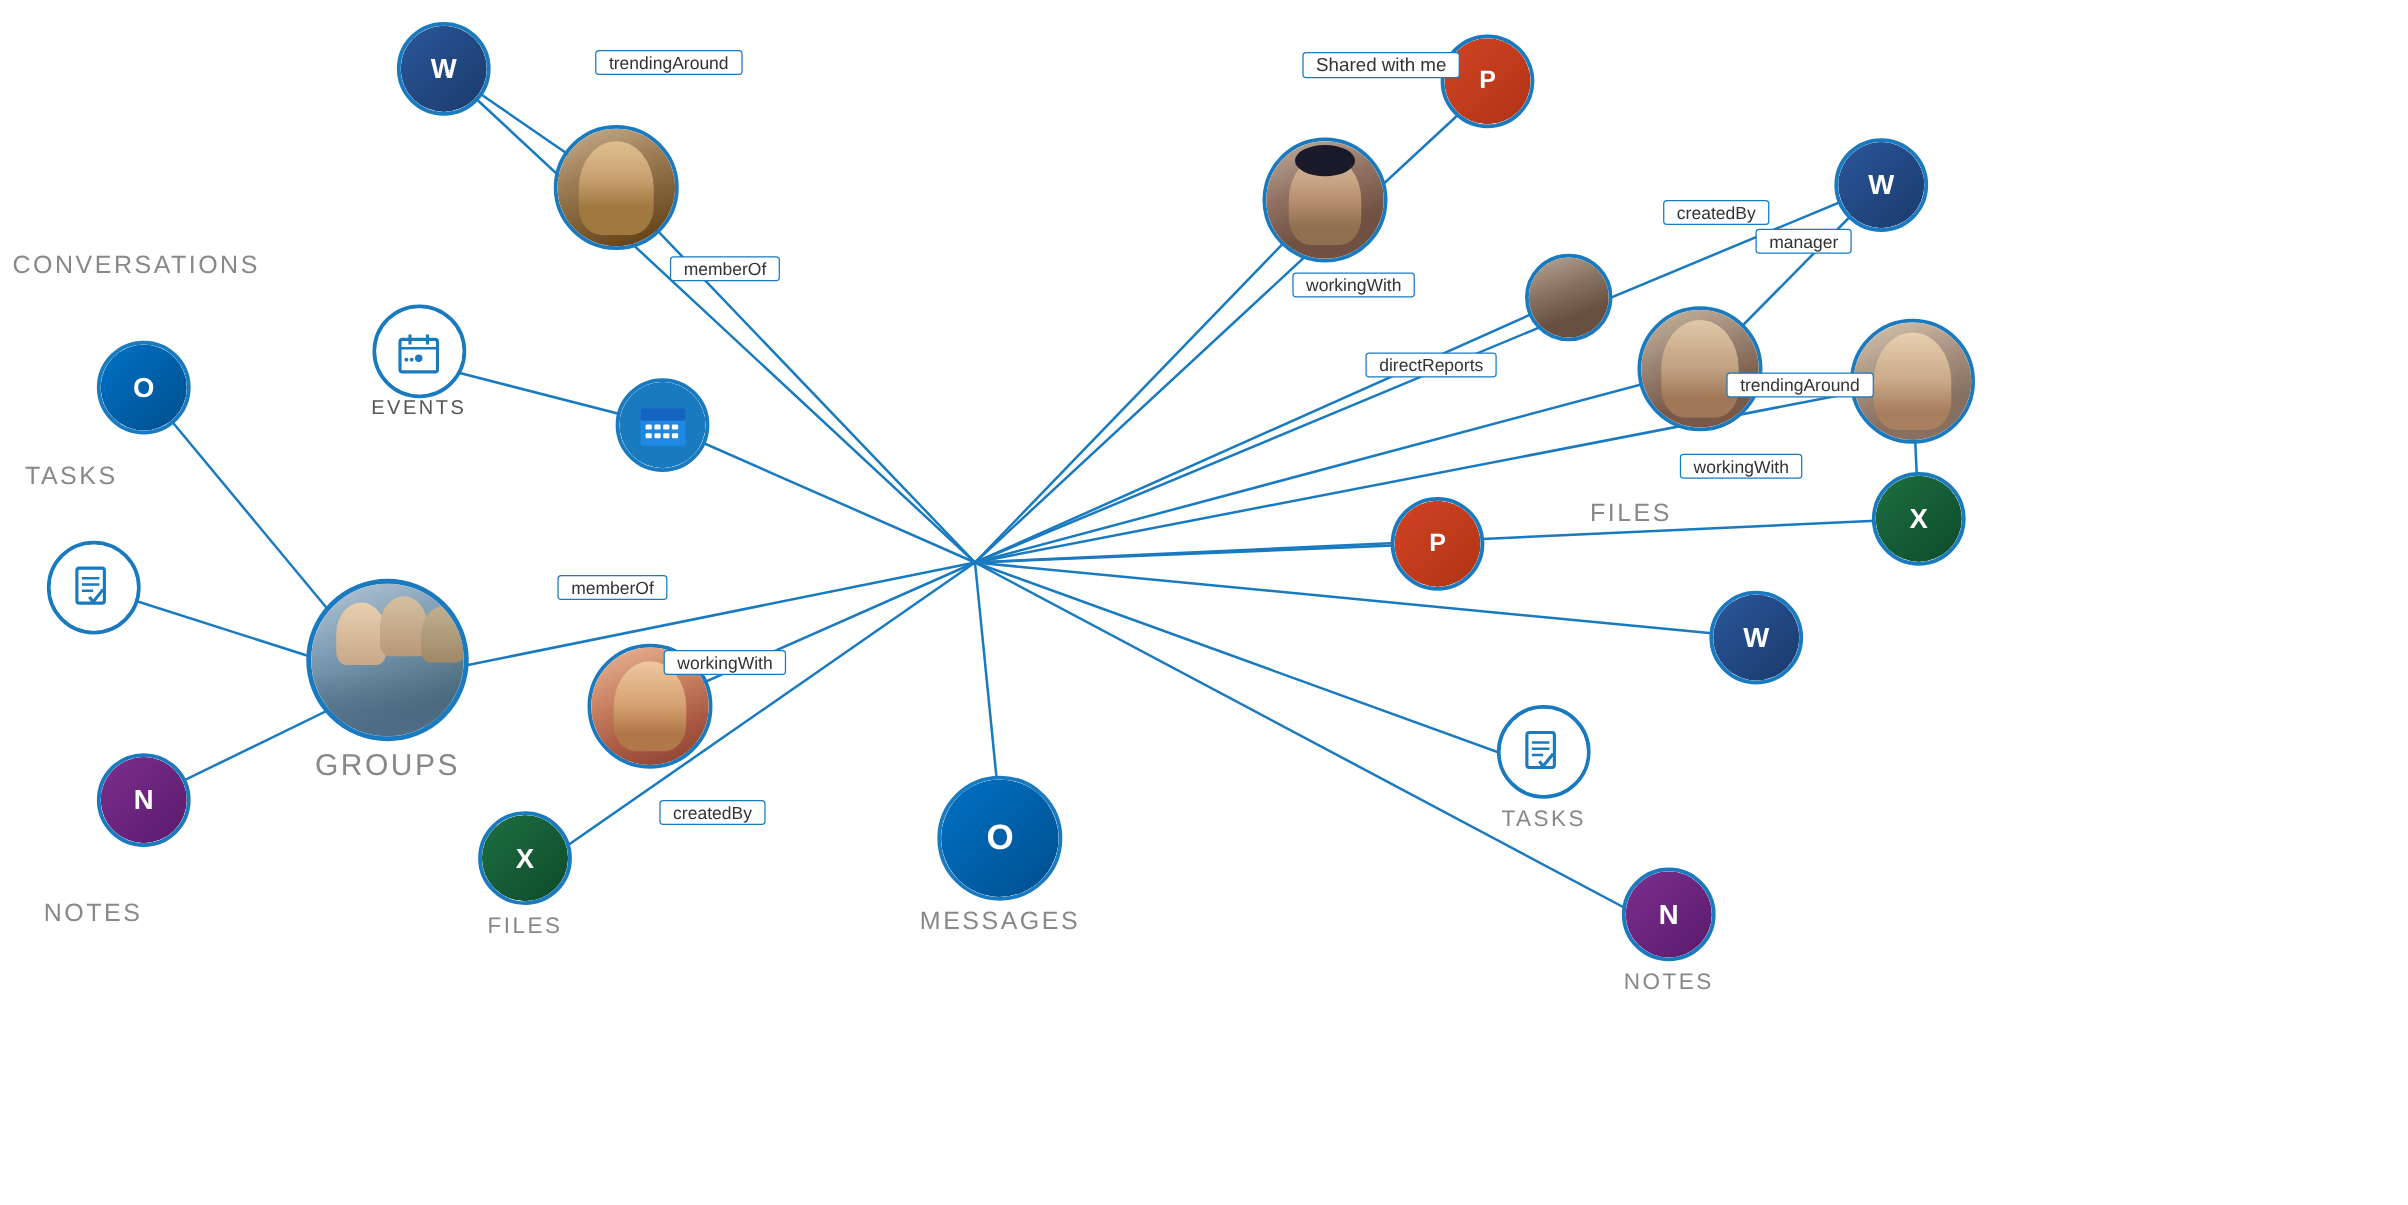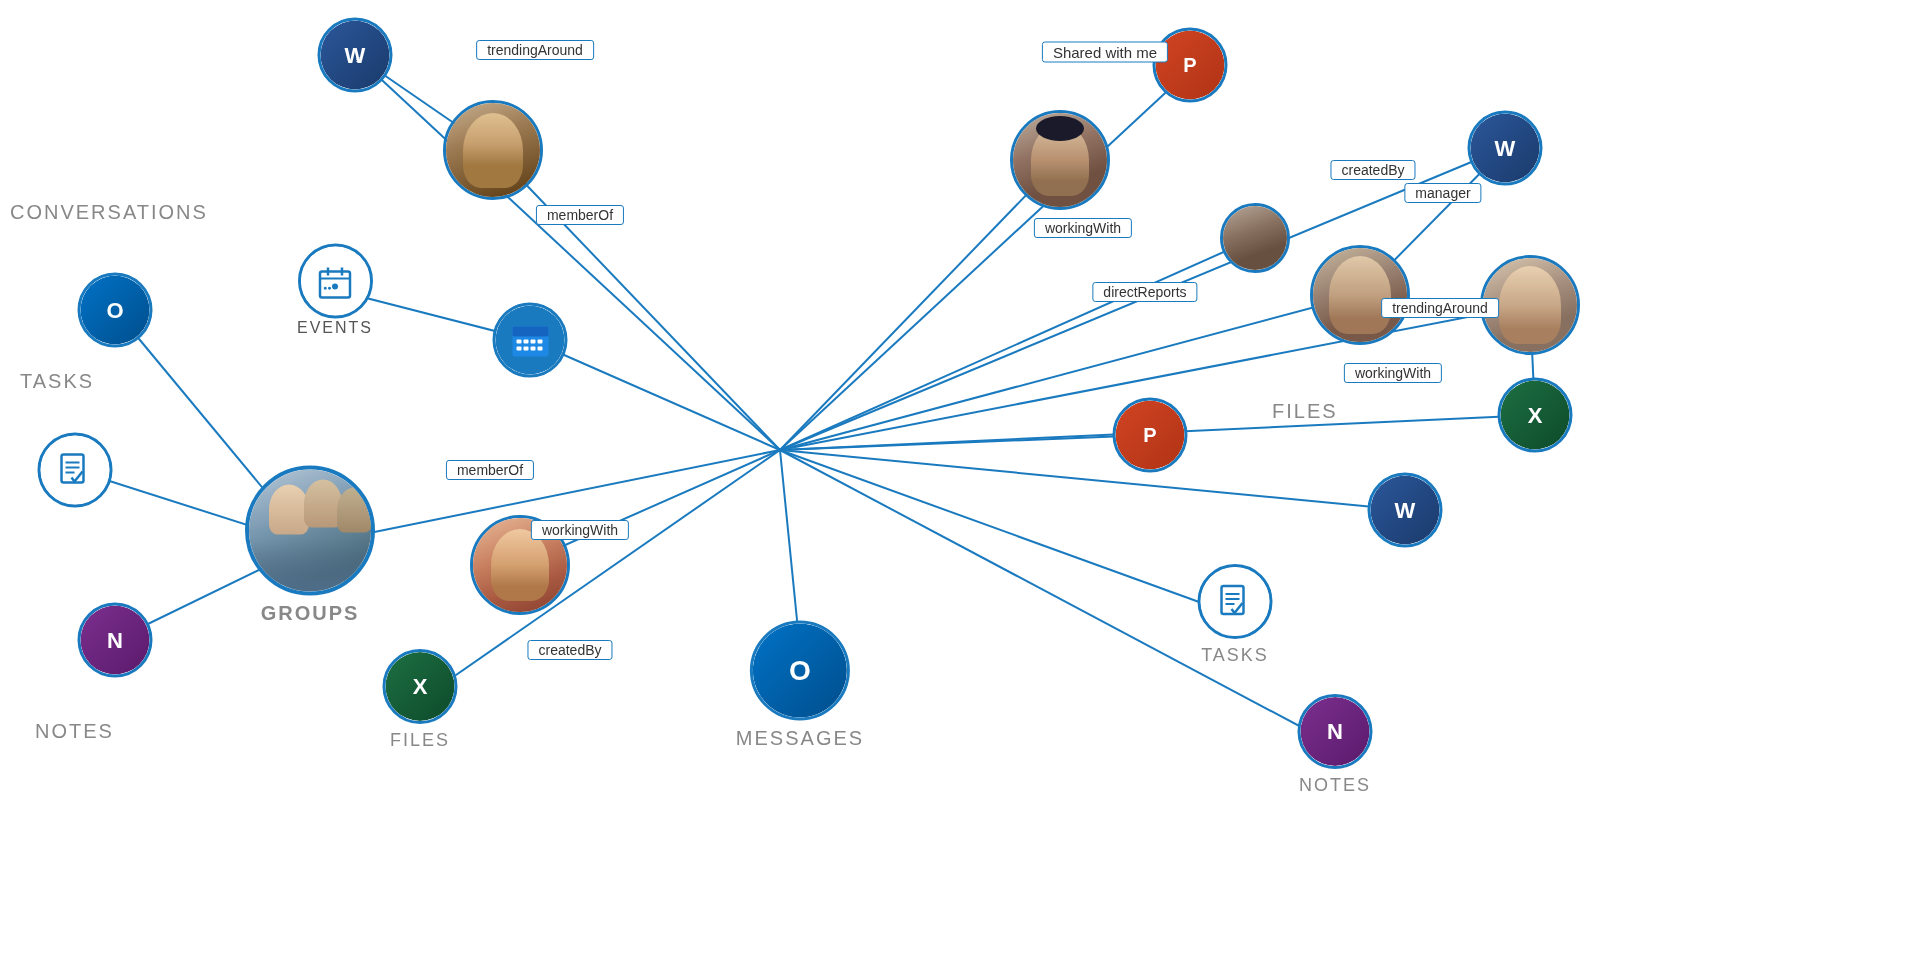--- a/index.html
+++ b/index.html
@@ -251,21 +251,21 @@
   <div class="node" style="left:310px; top:545px;">
     <div class="circle-container" style="width:130px;height:130px;border-width:4px;">
       <div style="width:100%;height:100%;background:linear-gradient(160deg,#b8c8d8 0%,#7898b0 40%,#486878 80%);display:flex;align-items:flex-end;justify-content:center;overflow:hidden;position:relative;">
 
         <div style="position:absolute;top:15px;left:20px;width:40px;height:50px;background:linear-gradient(180deg,#e8d0b0 0%,#c8a888 100%);border-radius:50% 50% 20% 20%;"></div>
         <div style="position:absolute;top:10px;left:55px;width:38px;height:48px;background:linear-gradient(180deg,#d4c0a0 0%,#b89878 100%);border-radius:50% 50% 20% 20%;"></div>
         <div style="position:absolute;top:18px;left:88px;width:35px;height:45px;background:linear-gradient(180deg,#c0b090 0%,#a08868 100%);border-radius:50% 50% 20% 20%;"></div>
         <div style="position:absolute;bottom:0;left:0;right:0;height:50px;background:linear-gradient(180deg,rgba(100,140,160,0) 0%,rgba(80,110,140,0.8) 100%);"></div>
       </div>
     </div>
-    <div class="node-label" style="font-size:20px;letter-spacing:2px;color:#888;font-weight:bold;">GROUPS</div>
+    <div class="node-label" style="font-size:24px;letter-spacing:2px;color:#888;">GROUPS</div>
   </div>
 
   <div class="node" style="left:115px; top:640px;">
     <div class="circle-container circle-sm">
       <div class="app-icon-inner" style="background:linear-gradient(135deg,#7b2f8e,#5a1a6b);border-radius:50%;">
         <span style="color:white;font-size:22px;font-weight:bold;">N</span>
       </div>
     </div>
   </div>
   <div style="position:absolute;left:35px;top:720px;font-size:20px;letter-spacing:2px;color:#888;font-family:'Segoe UI',Arial,sans-serif;font-weight:300;">NOTES</div>

